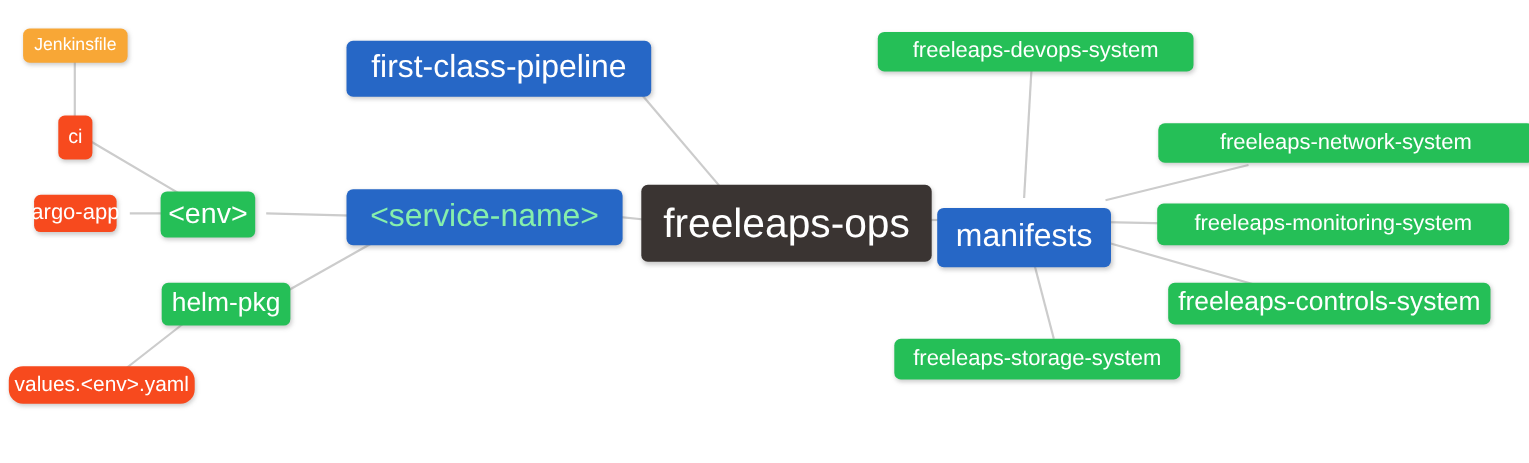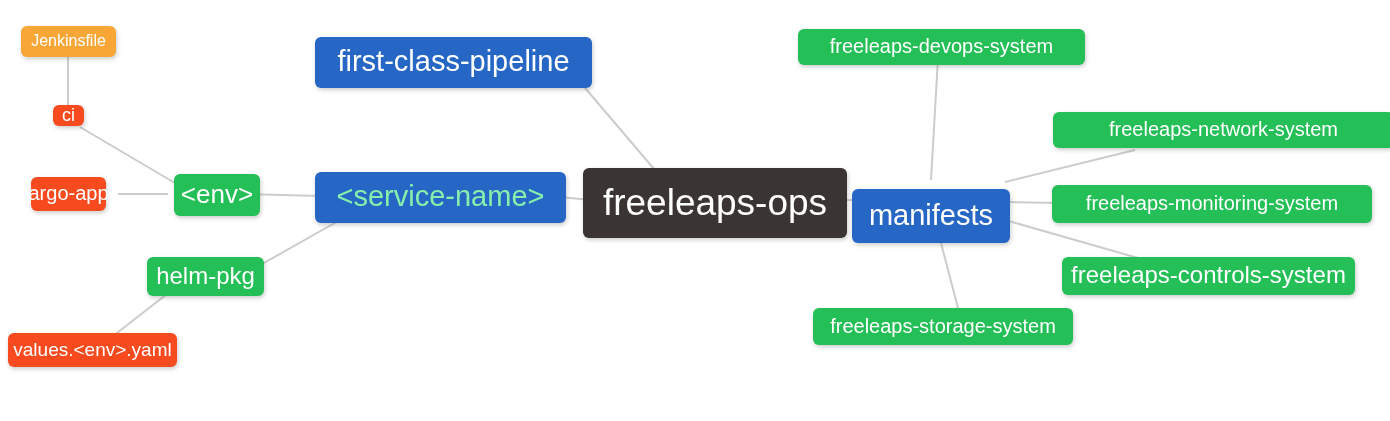--- a/index.html
+++ b/index.html
@@ -53,25 +53,25 @@
       <line x1="580" y1="82" x2="660" y2="176" stroke="#cccccc" stroke-width="2"></line>
       <line x1="840" y1="200" x2="860" y2="200" stroke="#cccccc" stroke-width="2"></line>
       <line x1="931" y1="180" x2="938" y2="58" stroke="#cccccc" stroke-width="2"></line>
       <line x1="1005" y1="182" x2="1135" y2="150" stroke="#cccccc" stroke-width="2"></line>
       <line x1="1005" y1="202" x2="1060" y2="203" stroke="#cccccc" stroke-width="2"></line>
       <line x1="1005" y1="220" x2="1145" y2="260" stroke="#cccccc" stroke-width="2"></line>
       <line x1="935" y1="220" x2="958" y2="308" stroke="#cccccc" stroke-width="2"></line>
     </svg>
   <div id="nodes-layer">
       <div class="node" style="left: 21px; top: 26px; width: 95px; height: 31px; font-size: 16px; background: rgb(248, 167, 54); color: rgb(255, 255, 255);">Jenkinsfile</div>
-      <div class="node" style="left: 53px; top: 105px; width: 31px; height: 21px; font-size: 18px; background: rgb(247, 74, 30); color: rgb(255, 255, 255);">ci</div>
+      <div class="node" style="left: 53px; top: 105px; width: 31px; height: 40px; font-size: 18px; background: rgb(247, 74, 30); color: rgb(255, 255, 255);">ci</div>
       <div class="node" style="left: 31px; top: 177px; width: 75px; height: 34px; font-size: 20px; background: rgb(247, 74, 30); color: rgb(255, 255, 255);">argo-app</div>
-      <div class="node" style="left: 174px; top: 174px; width: 86px; height: 42px; font-size: 26px; background: rgb(37, 191, 87); color: rgb(255, 255, 255);">&lt;env&gt;</div>
+      <div class="node" style="left: 146px; top: 174px; width: 86px; height: 42px; font-size: 26px; background: rgb(37, 191, 87); color: rgb(255, 255, 255);">&lt;env&gt;</div>
       <div class="node" style="left: 147px; top: 257px; width: 117px; height: 39px; font-size: 24px; background: rgb(37, 191, 87); color: rgb(255, 255, 255);">helm-pkg</div>
-      <div class="node" style="left: 8px; top: 333px; width: 169px; height: 34px; font-size: 19px; background: rgb(247, 74, 30); color: rgb(255, 255, 255);">values.&lt;env&gt;.yaml</div>
+      <div class="node" style="left: 8px; top: 333px; width: 169px; height: 34px; font-size: 19px; background: rgb(247, 74, 30); color: rgb(255, 255, 255); border-radius: 13px;">values.&lt;env&gt;.yaml</div>
       <div class="node" style="left: 315px; top: 37px; width: 277px; height: 51px; font-size: 29px; background: rgb(38, 103, 198); color: rgb(255, 255, 255);">first-class-pipeline</div>
       <div class="node" style="left: 315px; top: 172px; width: 251px; height: 51px; font-size: 29px; background: rgb(38, 103, 198); color: #86efac;">&lt;service-name&gt;</div>
       <div class="node" style="left: 583px; top: 168px; width: 264px; height: 70px; font-size: 37px; background: rgb(58, 52, 50); color: rgb(255, 255, 255);">freeleaps-ops</div>
       <div class="node" style="left: 852px; top: 189px; width: 158px; height: 54px; font-size: 29px; background: rgb(38, 103, 198); color: rgb(255, 255, 255);">manifests</div>
       <div class="node" style="left: 798px; top: 29px; width: 287px; height: 36px; font-size: 20px; background: rgb(37, 191, 87); color: rgb(255, 255, 255);">freeleaps-devops-system</div>
       <div class="node" style="left: 1053px; top: 112px; width: 341px; height: 36px; font-size: 20px; background: rgb(37, 191, 87); color: rgb(255, 255, 255);">freeleaps-network-system</div>
       <div class="node" style="left: 1052px; top: 185px; width: 320px; height: 38px; font-size: 20px; background: rgb(37, 191, 87); color: rgb(255, 255, 255);">freeleaps-monitoring-system</div>
       <div class="node" style="left: 1062px; top: 257px; width: 293px; height: 38px; font-size: 24px; background: rgb(37, 191, 87); color: rgb(255, 255, 255);">freeleaps-controls-system</div>
       <div class="node" style="left: 813px; top: 308px; width: 260px; height: 37px; font-size: 20px; background: rgb(37, 191, 87); color: rgb(255, 255, 255);">freeleaps-storage-system</div>
     </div>

